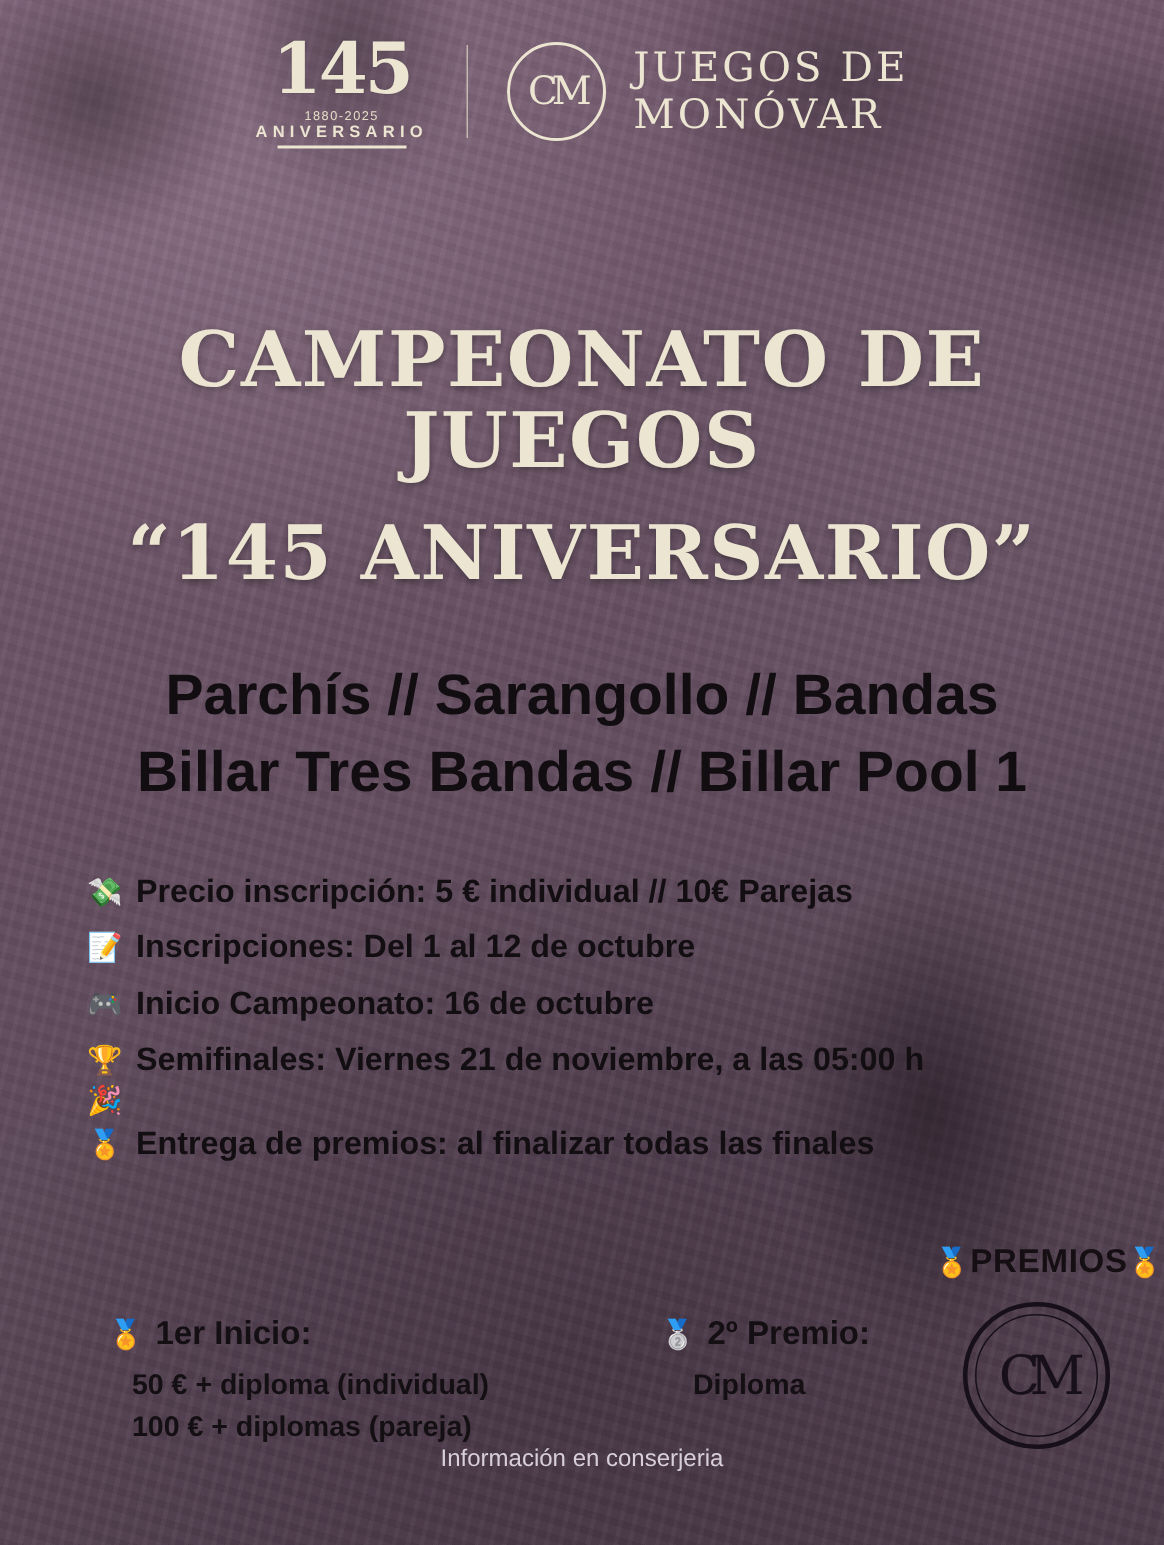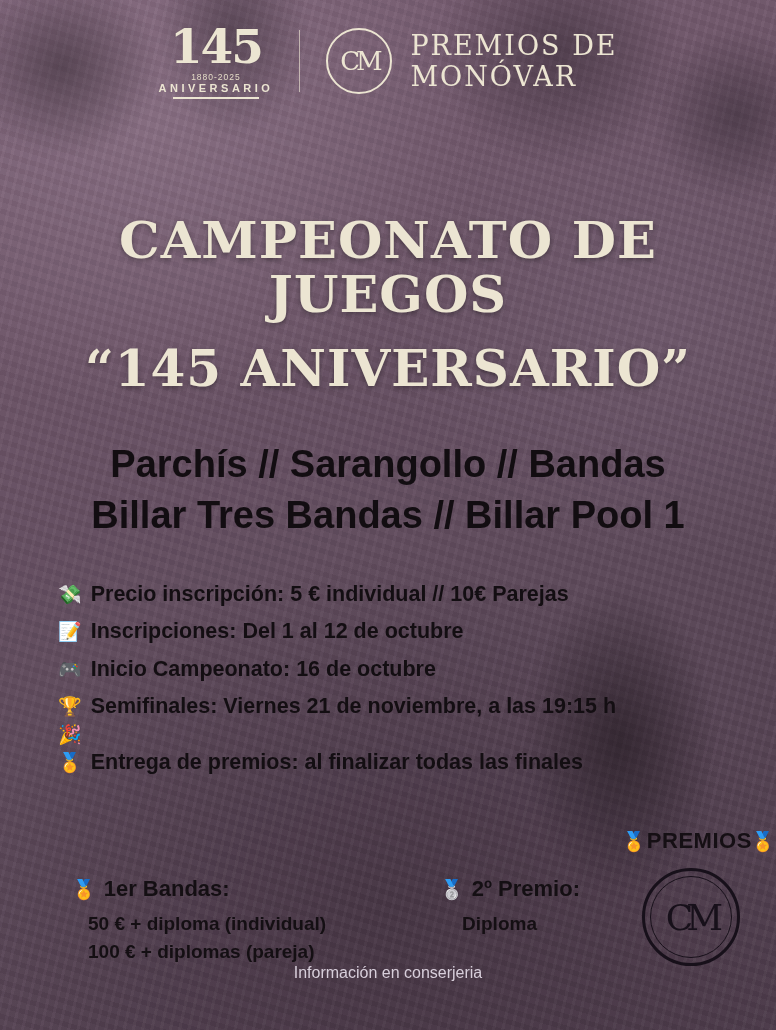--- a/index.html
+++ b/index.html
@@ -252,21 +252,21 @@
       <div class="years">1880-2025</div>
       <div class="word">ANIVERSARIO</div>
       <div class="rule"></div>
     </div>
 
     <div class="divider-v"></div>
 
     <div class="brand">
       <div class="brand-mark">CM</div>
       <div class="brand-text">
-        <div>PREMIOS DE</div>
+        <div>JUEGOS DE</div>
         <div>MONÓVAR</div>
       </div>
     </div>
   </div>
 
   <div class="title-block">
     <div class="title-line1">CAMPEONATO DE JUEGOS</div>
     <div class="title-line2">“145 ANIVERSARIO”</div>
   </div>
 
@@ -283,40 +283,40 @@
     <div class="info-row">
       <span class="emoji">📝</span>
       <span>Inscripciones: Del 1 al 12 de octubre</span>
     </div>
     <div class="info-row">
       <span class="emoji">🎮</span>
       <span>Inicio Campeonato: 16 de octubre</span>
     </div>
     <div class="info-row">
       <span class="emoji">🏆</span>
-      <span>Semifinales: Viernes 21 de noviembre, a las 19:15 h</span>
+      <span>Semifinales: Viernes 21 de noviembre, a las 05:00 h</span>
     </div>
     <div class="info-row">
       <span class="emoji">🎉</span>
     </div>
     <div class="info-row">
       <span class="emoji">🏅</span>
       <span>Entrega de premios: al finalizar todas las finales</span>
     </div>
   </div>
 
   <div class="prizes-title">
     <span class="emoji">🏅</span><span>PREMIOS</span><span class="emoji">🏅</span>
   </div>
 
   <div class="prizes">
     <div class="prize-col first">
       <div class="prize-head">
         <span class="emoji">🏅</span>
-        <span>1er Bandas:</span>
+        <span>1er Inicio:</span>
       </div>
       <div class="prize-body">
         <div>50 € + diploma (individual)</div>
         <div>100 € + diplomas (pareja)</div>
       </div>
     </div>
 
     <div class="prize-col second">
       <div class="prize-head">
         <span class="emoji">🥈</span>

